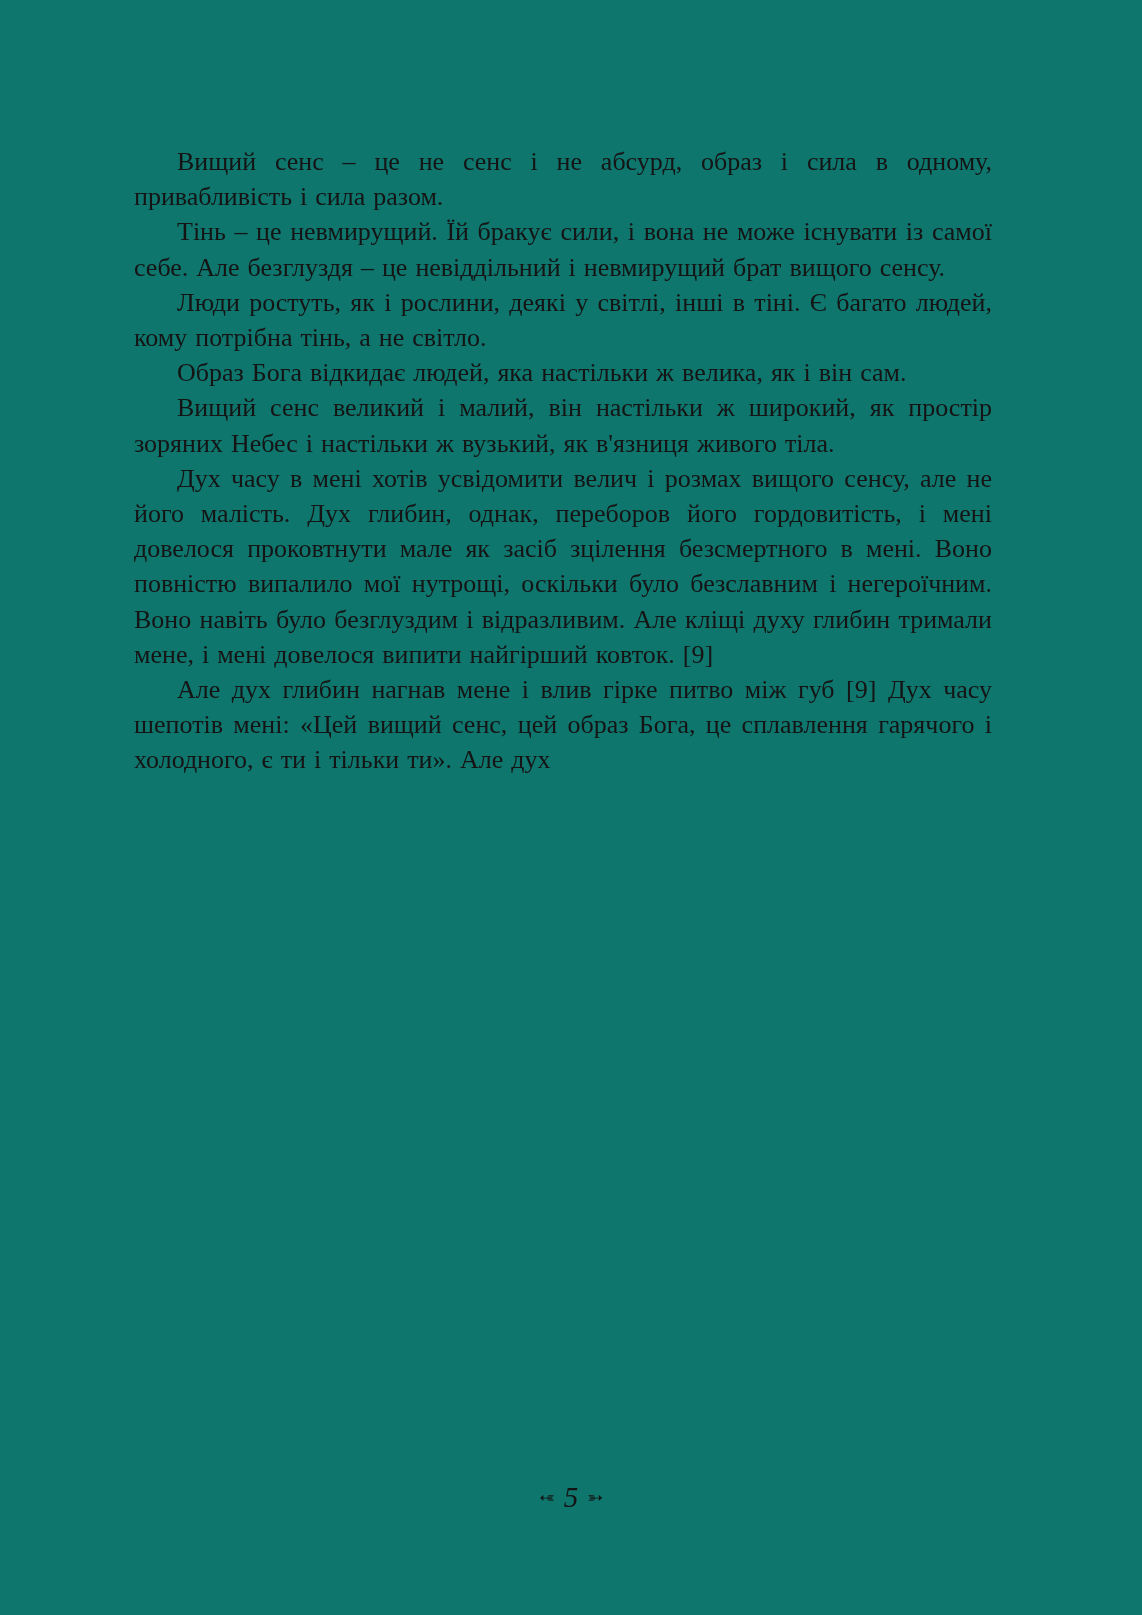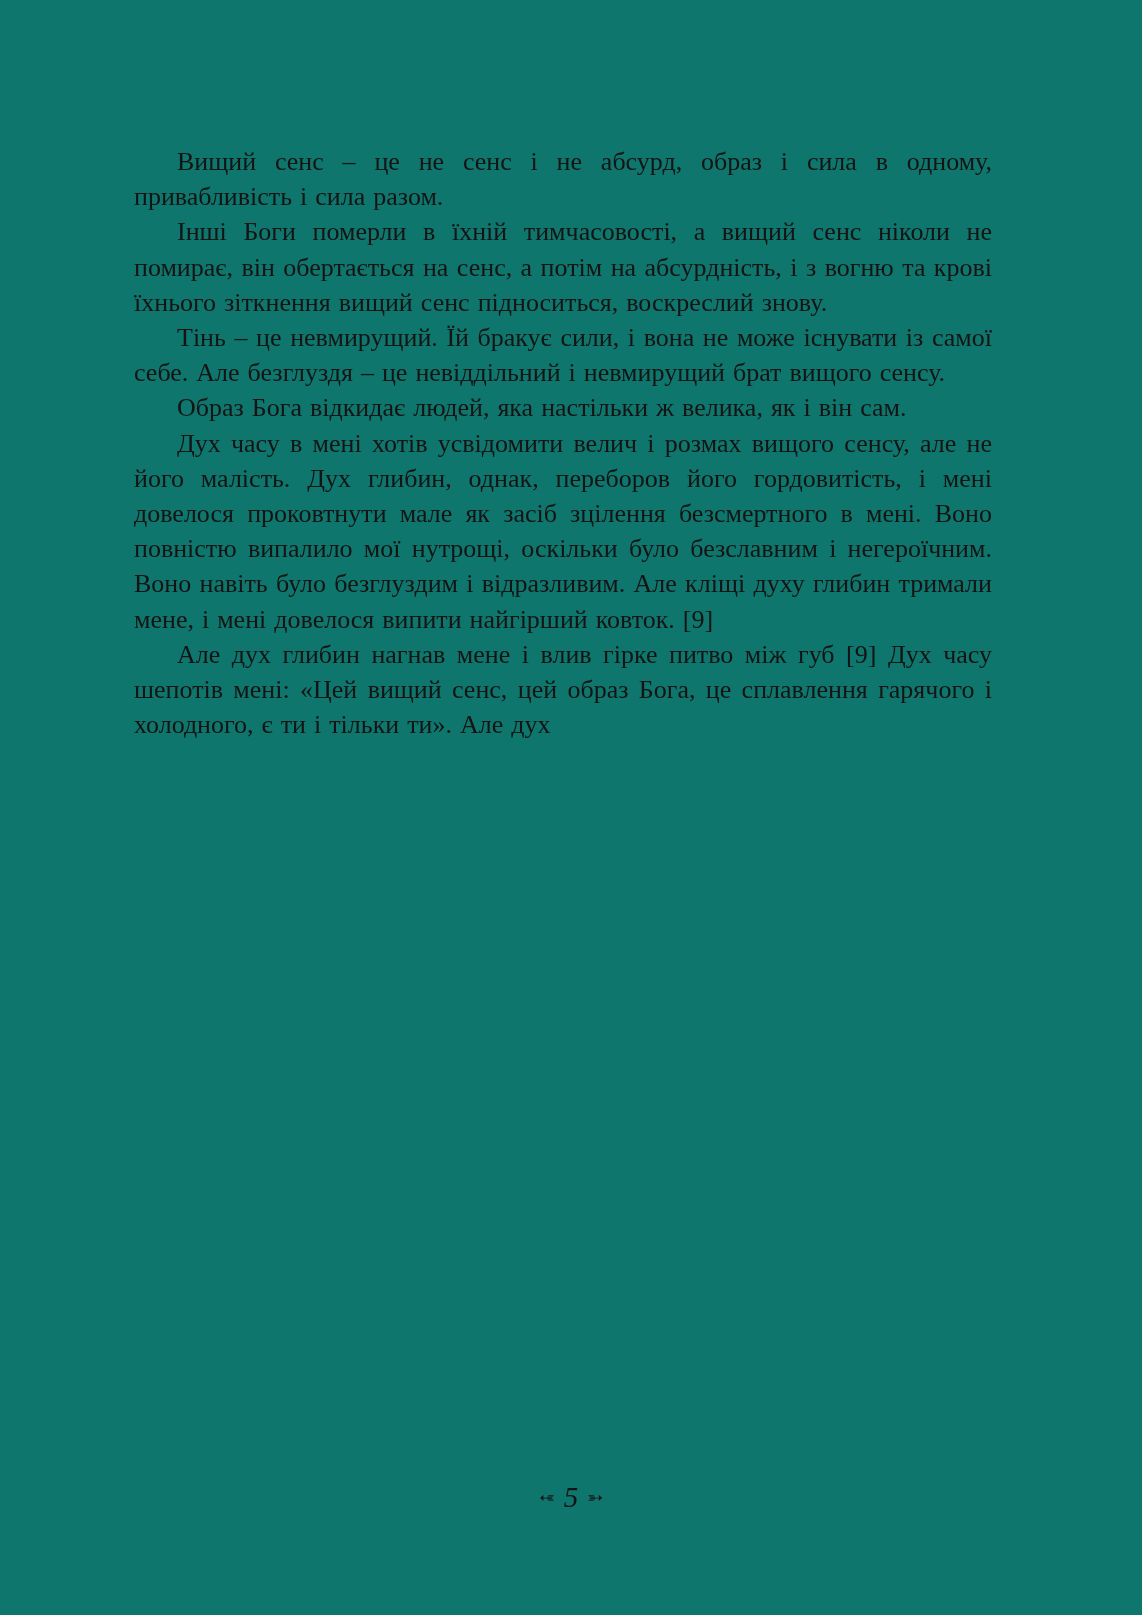--- a/index.html
+++ b/index.html
@@ -58,23 +58,24 @@
     transform: scaleX(-1);
   }
 </style>
 </head>
 <body>
 
 <div class="page">
 
   <div class="text-block">
     <p>Вищий сенс – це не сенс і не абсурд, образ і сила в одному, привабливість і сила разом.</p>
-    <p>Інші Боги померли в їхній тимчасовості, а вищий сенс ніколи не помирає, він обертається на сенс, а потім на абсурдність, і з вогню та крові їхнього зіткнення вищий сенс підноситься, воскреслий знову.</p>
     <p>Тінь – це невмирущий. Їй бракує сили, і вона не може існувати із самої себе. Але безглуздя – це невіддільний і невмирущий брат вищого сенсу.</p>
+    <p>Люди ростуть, як і рослини, деякі у світлі, інші в тіні. Є багато людей, кому потрібна тінь, а не світло.</p>
     <p>Образ Бога відкидає людей, яка настільки ж велика, як і він сам.</p>
+    <p>Вищий сенс великий і малий, він настільки ж широкий, як простір зоряних Небес і настільки ж вузький, як в'язниця живого тіла.</p>
     <p>Дух часу в мені хотів усвідомити велич і розмах вищого сенсу, але не його малість. Дух глибин, однак, переборов його гордовитість, і мені довелося проковтнути мале як засіб зцілення безсмертного в мені. Воно повністю випалило мої нутрощі, оскільки було безславним і негероїчним. Воно навіть було безглуздим і відразливим. Але кліщі духу глибин тримали мене, і мені довелося випити найгірший ковток. [9]</p>
     <p>Але дух глибин нагнав мене і влив гірке питво між губ [9] Дух часу шепотів мені: «Цей вищий сенс, цей образ Бога, це сплавлення гарячого і холодного, є ти і тільки ти». Але дух</p>
   </div>
 
   <div class="footer">
     <span class="ornament flipped">➳</span>
     <span class="page-number">5</span>
     <span class="ornament">➳</span>
   </div>
 

